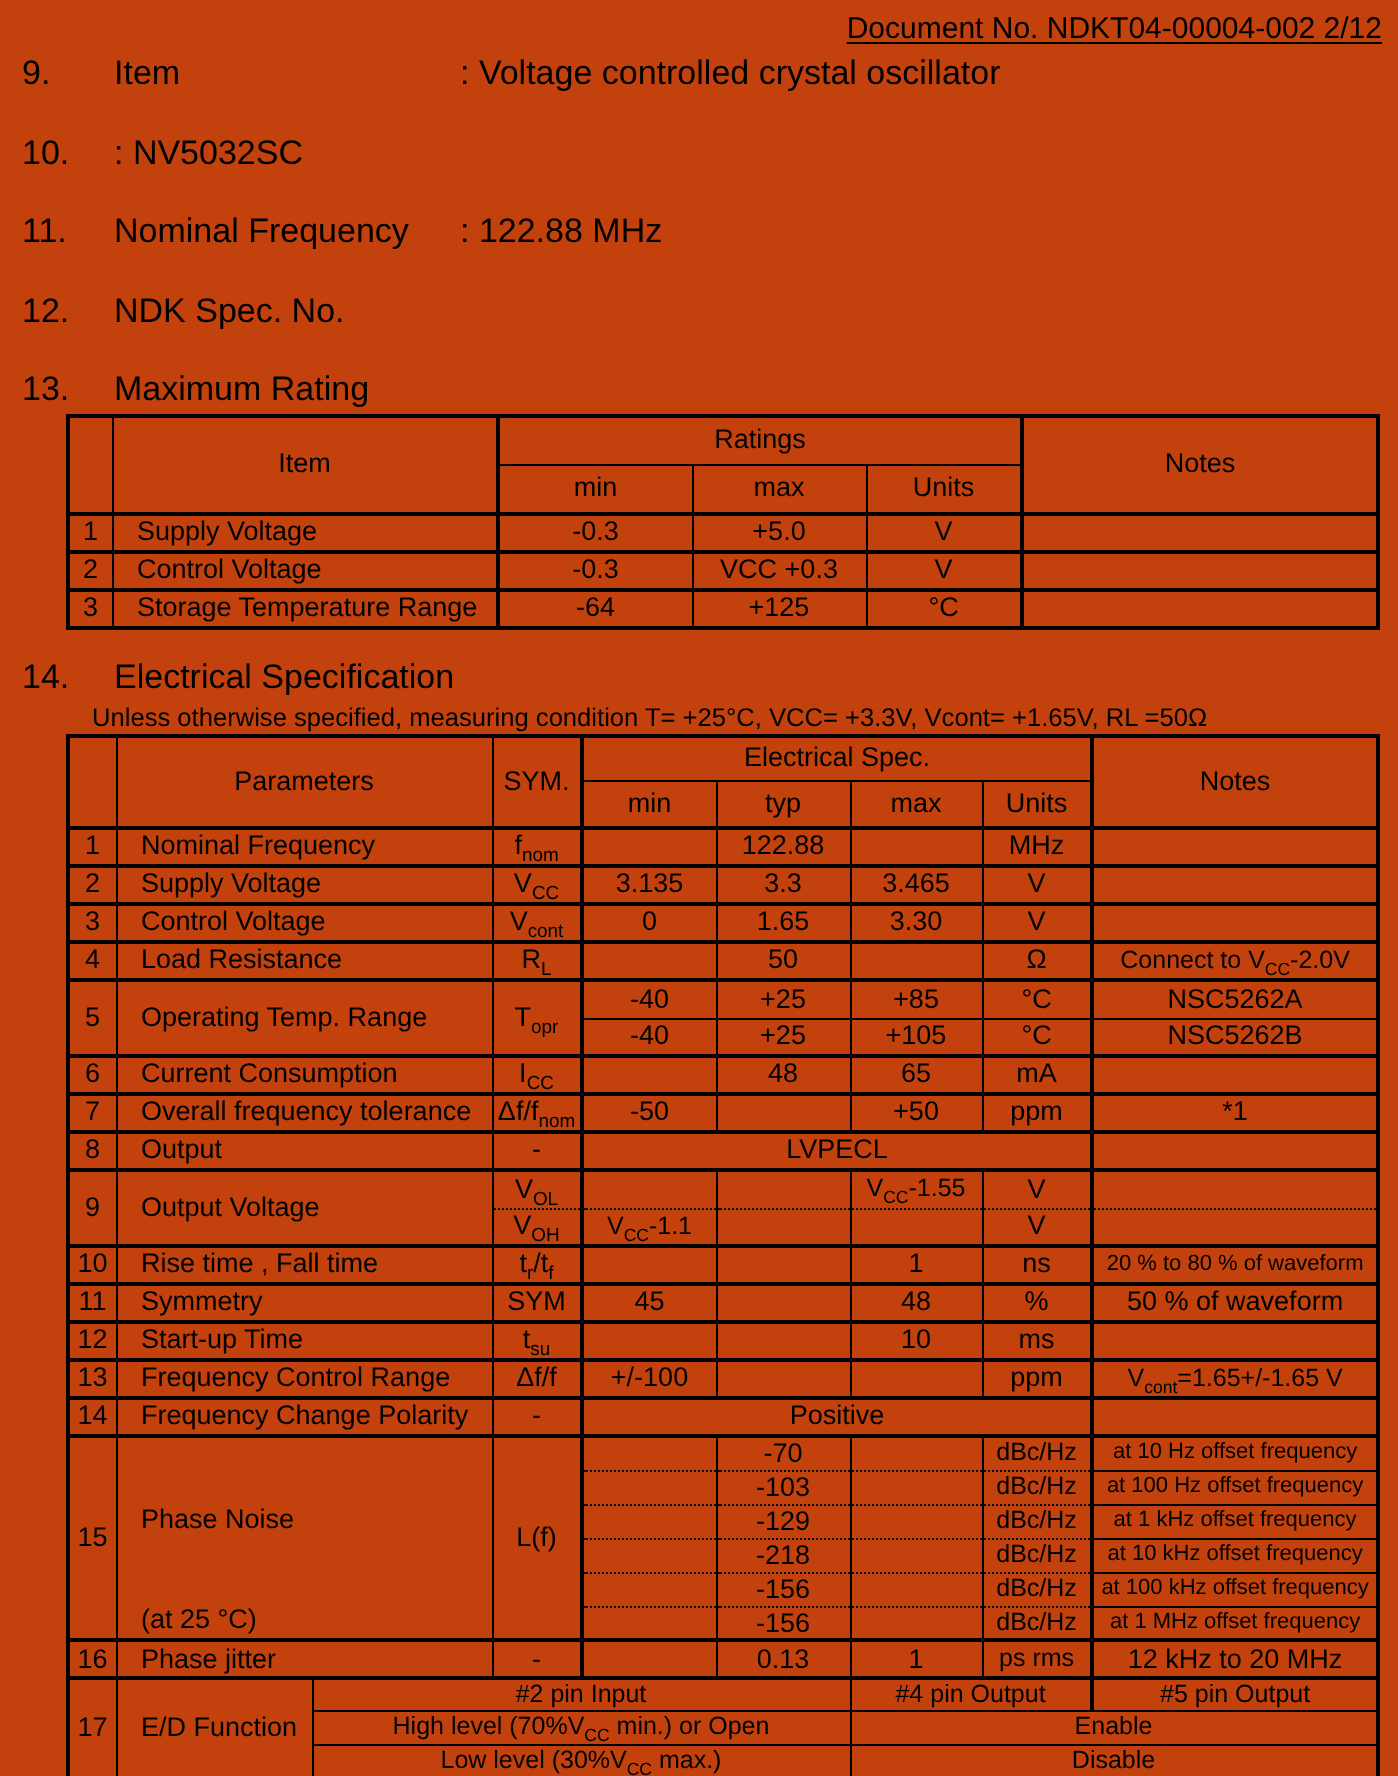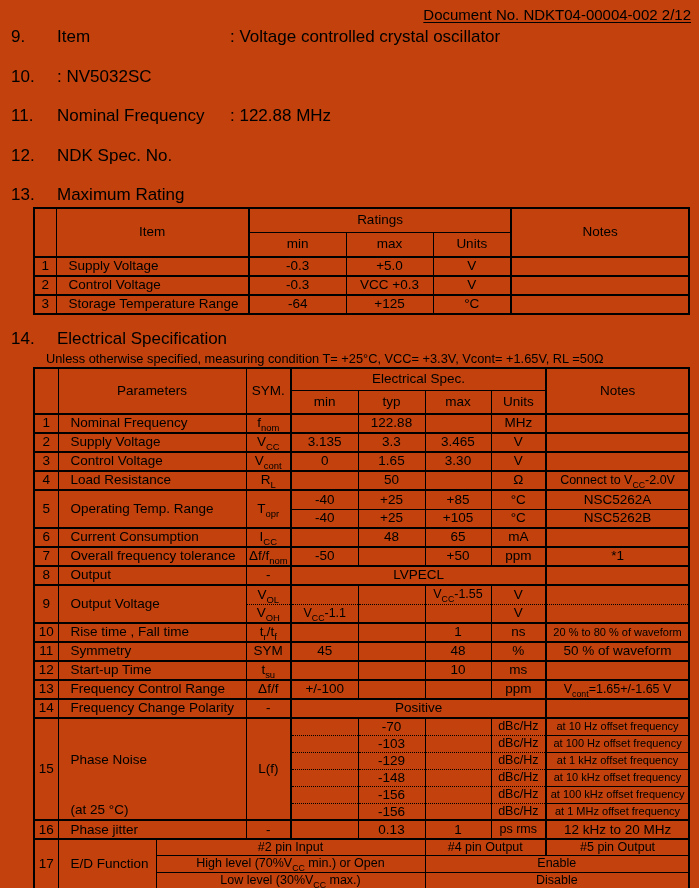--- a/index.html
+++ b/index.html
@@ -349,21 +349,21 @@
         </tr>
         <tr class="h16">
           <td class="l2 dt db"></td>
           <td class="dt db">-129</td>
           <td class="dt db"></td>
           <td class="dt db md">dBc/Hz</td>
           <td class="l2 sm">at 1 kHz offset frequency</td>
         </tr>
         <tr class="h16">
           <td class="l2 dt db"></td>
-          <td class="dt db">-148</td>
+          <td class="dt db">-218</td>
           <td class="dt db"></td>
           <td class="dt db md">dBc/Hz</td>
           <td class="l2 sm">at 10 kHz offset frequency</td>
         </tr>
         <tr class="h16">
           <td class="l2 dt db"></td>
           <td class="dt db">-156</td>
           <td class="dt db"></td>
           <td class="dt db md">dBc/Hz</td>
           <td class="l2 sm">at 100 kHz offset frequency</td>

